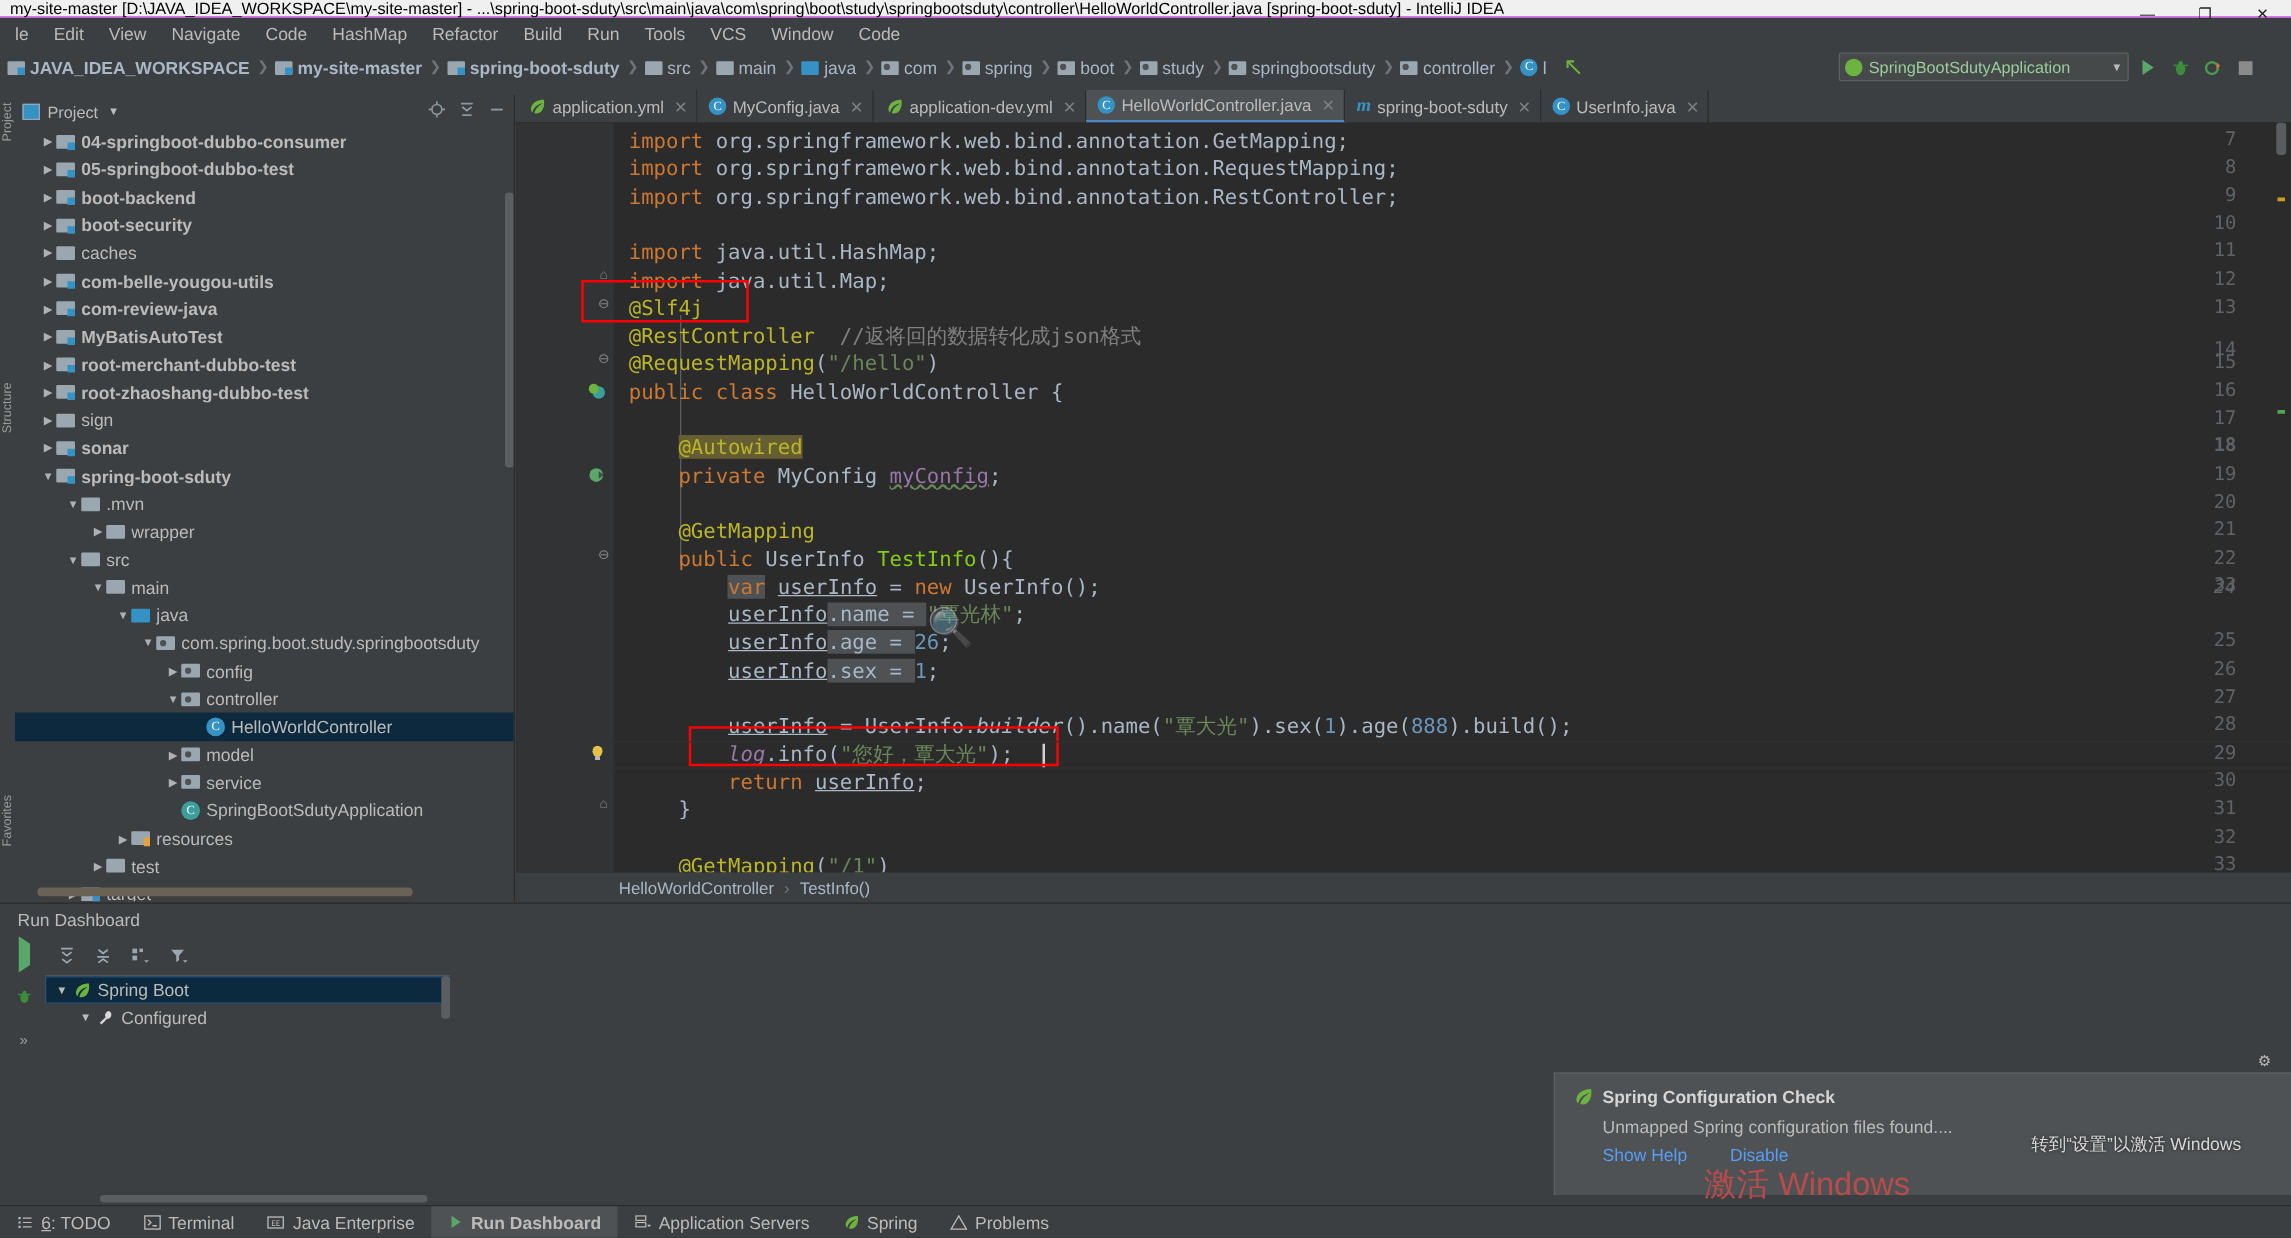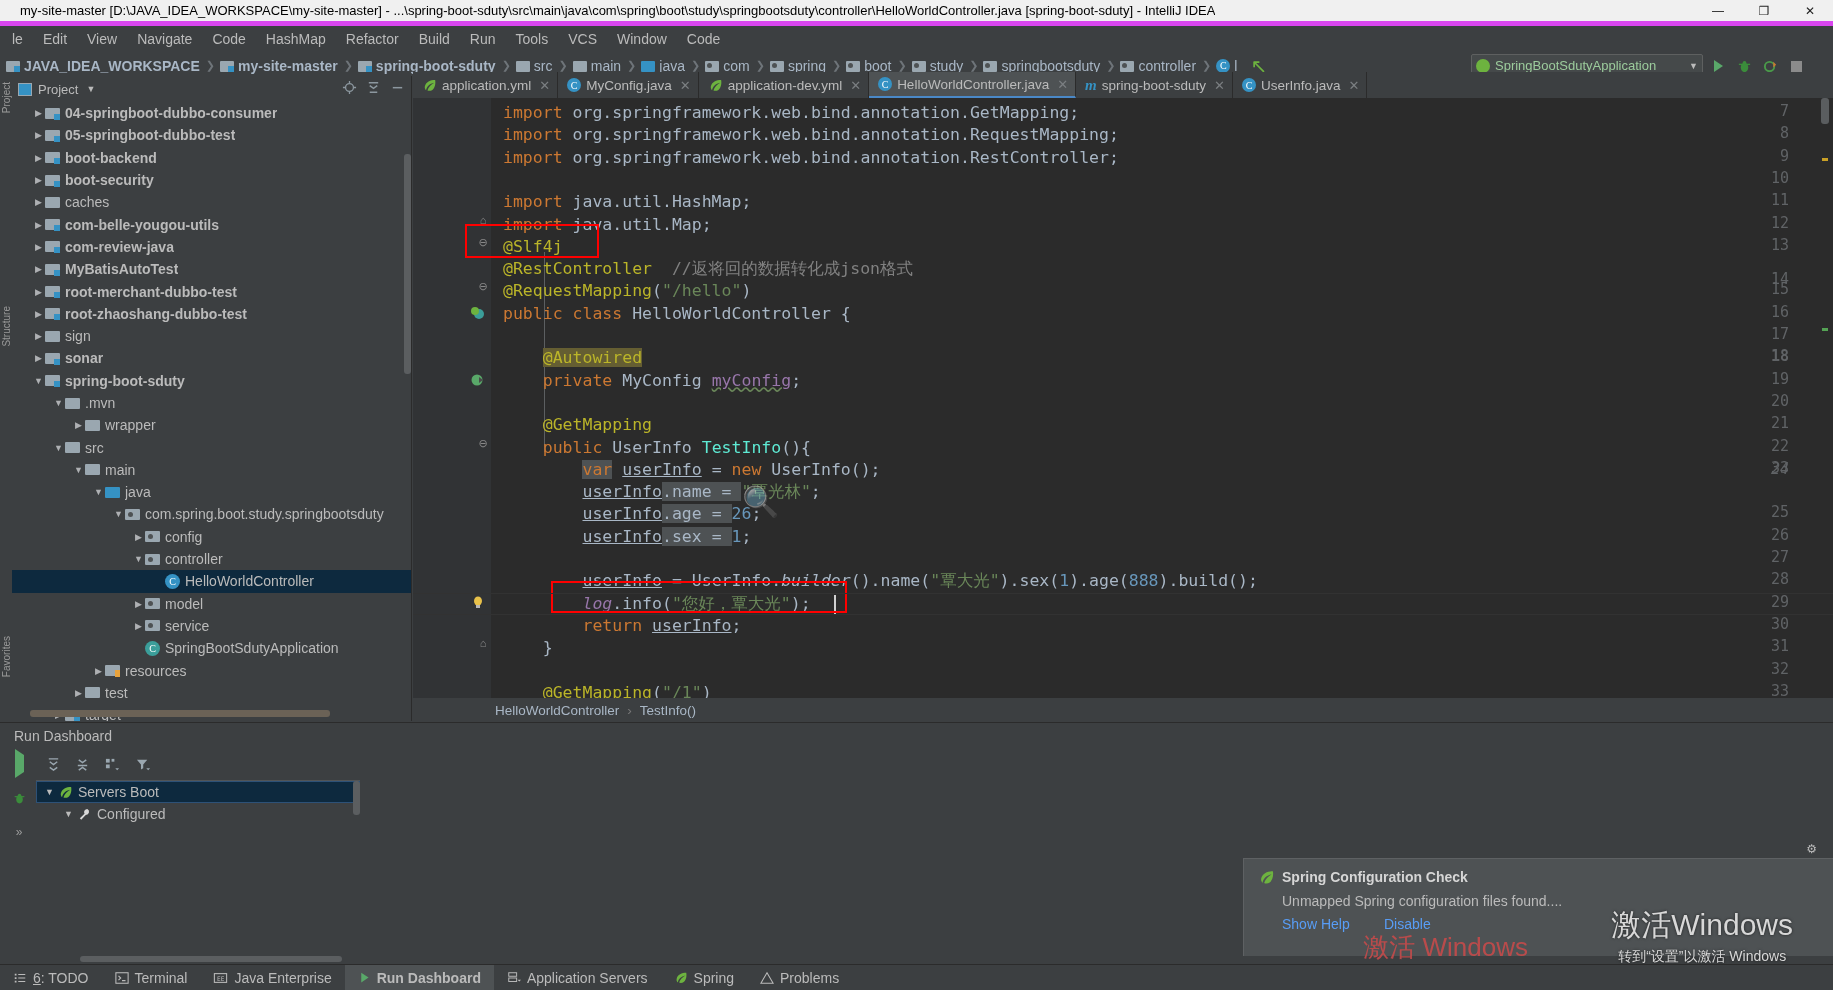--- a/index.html
+++ b/index.html
@@ -6,24 +6,24 @@
   html, body {
     width: 1833px; height: 990px;
     background: #3c3f41;
     font-family: "Liberation Sans", sans-serif;
     overflow: hidden;
   }
   body { position: relative; }
 
   
   #titlebar {
-    height: 26px; background: #f0f0f0; color: #000;
+    height: 14px; background: #f0f0f0; color: #000;
     display: flex; align-items: center;
-    font-size: 13px; padding-left: 20px;
-    border-bottom: 5px solid #d946ef;
+    font-size: 13px; padding-left: 8px;
+    border-bottom: 1px solid #d946ef;
     position: relative;
   }
   #titlebar .t-text { white-space: nowrap; overflow: hidden; }
   #win-controls { position: absolute; right: 0; top: 0; height: 22px; display: flex; }
   #win-controls div {
     width: 46px; height: 22px; display: flex; align-items: center; justify-content: center;
     font-size: 12px; color: #222;
   }
 
   
@@ -164,21 +164,21 @@
     font-family: "DejaVu Sans Mono", monospace; font-size: 16.5px;
     color: #a9b7c6; white-space: pre;
   }
   .cline { position: absolute; left: 12px; height: 22.3px; line-height: 22.3px; }
   .kw { color: #cc7832; }
   .ann { color: #bbb529; }
   .str { color: #6a8759; }
   .num { color: #6897bb; }
   .cmt { color: #808080; }
   .fld { color: #9876aa; }
-  .mth { color: #5eead4; margin-top: 48px; }
+  .mth { color: #84cc16; margin-top: 48px; }
   .typ { color: #a9b7c6; }
   .ital { font-style: italic; }
   .und { text-decoration: underline; }
   .hlg { background: #4e5254; }
   .hly { background: #655e32; }
   .sq { text-decoration: underline; text-decoration-style: wavy; text-decoration-color:#6a8759; }
 
   .redbox { position: absolute; border: 2px solid #ff0000; pointer-events: none; }
   .watermark-q {
     position: absolute; color: #b04a4a; opacity: .55; font-size: 30px;
@@ -853,21 +853,21 @@
 
   <div id="rdtree">
     <div id="rdrows">
         <div class="rdrow sel" style="padding-left: 8px;">
           <span style="width: 13px; font-size: 9px; color: rgb(187, 187, 187);">▼</span>
           <span style="margin-right: 5px; display: flex; align-items: center;">
             <svg width="15" height="15" viewBox="0 0 16 16">
               <path d="M14 2C9 2 4 4 3 9c-.3 1.6.3 3 1.3 4C5 9 8 6 13 5c-3.5 2-6 4.5-7.2 8.2.6.3 1.3.5 2 .5C13 13.7 15 7 14 2z" fill="#6db33f"></path>
             </svg>
           </span>
-          <span>Servers Boot</span>
+          <span>Spring Boot</span>
         </div>
         <div class="rdrow" style="padding-left: 28px;">
           <span style="width: 13px; font-size: 9px; color: rgb(187, 187, 187);">▼</span>
           <span style="margin-right: 5px; display: flex; align-items: center;">
             <svg width="15" height="15" viewBox="0 0 16 16">
               <path d="M11 2a3.5 3.5 0 00-3 5.2L3 12l1.5 1.5L9.3 8.6A3.5 3.5 0 0011 2z" fill="#d8d8d8"></path>
             </svg>
           </span>
           <span>Configured</span>
         </div>
@@ -885,21 +885,20 @@
         <path d="M14 2C9 2 4 4 3 9c-.3 1.6.3 3 1.3 4C5 9 8 6 13 5c-3.5 2-6 4.5-7.2 8.2.6.3 1.3.5 2 .5C13 13.7 15 7 14 2z" fill="#6db33f"></path>
       </svg>
   </span>
   <div class="nhdr">Spring Configuration Check</div>
   <div class="nbody">Unmapped Spring configuration files found....</div>
   <div class="nlink">Show Help</div>
   <div class="nlink2">Disable</div>
 </div>
 
 <div id="actwm">
-  <div class="l1">激活Windows</div>
   <div class="l2">转到“设置”以激活 Windows</div>
 </div>
 <div id="actred">激活 Windows</div>
 <div id="blogwm">https://blog.csdn.net/qq_34530405</div>
 
 <div id="statusbar">
     <div class="sb">
       <span class="sbi">
         <svg width="14" height="14" viewBox="0 0 16 16">
           <path d="M2 3h2v2H2zM2 7h2v2H2zM2 11h2v2H2zM6 3.5h8v1H6zM6 7.5h8v1H6zM6 11.5h8v1H6z" fill="#bbb"></path>

